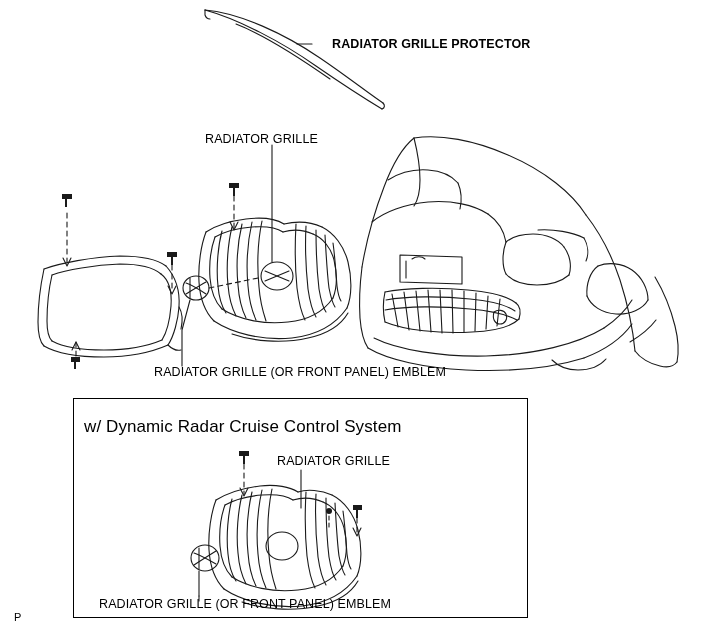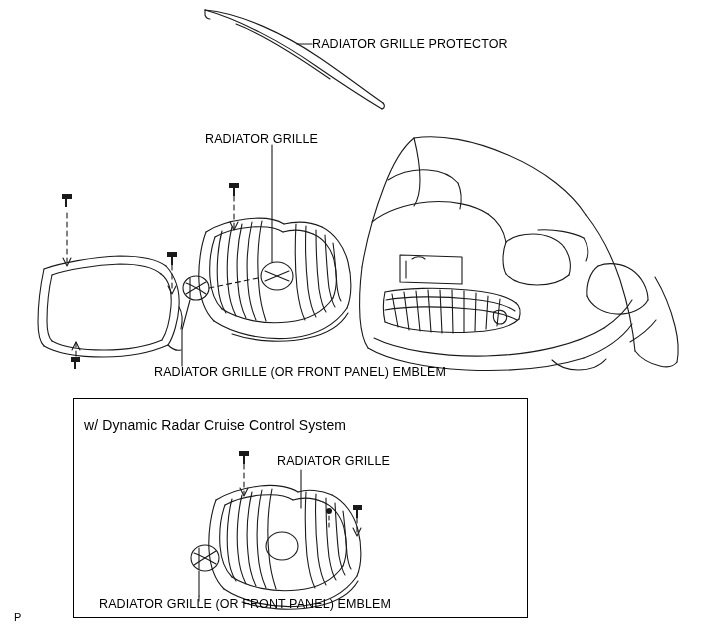--- a/index.html
+++ b/index.html
@@ -24,21 +24,21 @@
   }
   .lbl {
     position: absolute;
     font-family: "Liberation Sans", sans-serif;
     font-size: 12.5px;
     color: #000000;
     white-space: nowrap;
     letter-spacing: 0.1px;
   }
   .lbl-sm {
-    font-size: 14px;
+    font-size: 17px;
     text-align: right;
   }
   .corner {
     position: absolute;
     left: 14px;
     top: 611px;
     font-size: 11px;
     font-family: "Liberation Sans", sans-serif;
     color: #000000;
   }
@@ -256,21 +256,21 @@
       </g>
 
       <path d="M301 470 L 301 508"></path>
 
       <path d="M199 596 L 199 601"></path>
     </g>
   </svg>
 
   <div class="inset-box"></div>
 
-  <div class="lbl" style="left:312px; top:37px;">RADIATOR GRILLE PROTECTOR</div>
+  <div class="lbl" style="left:332px; top:37px;font-weight:bold;">RADIATOR GRILLE PROTECTOR</div>
 
   <div class="lbl" style="left:205px; top:132px;">RADIATOR GRILLE</div>
 
 
   <div class="lbl" style="left:154px; top:365px;">RADIATOR GRILLE (OR FRONT PANEL) EMBLEM</div>
 
   <div class="lbl lbl-sm" style="left:84px; top:417px;">w/ Dynamic Radar Cruise Control System</div>
 
   <div class="lbl" style="left:277px; top:454px;">RADIATOR GRILLE</div>
 

